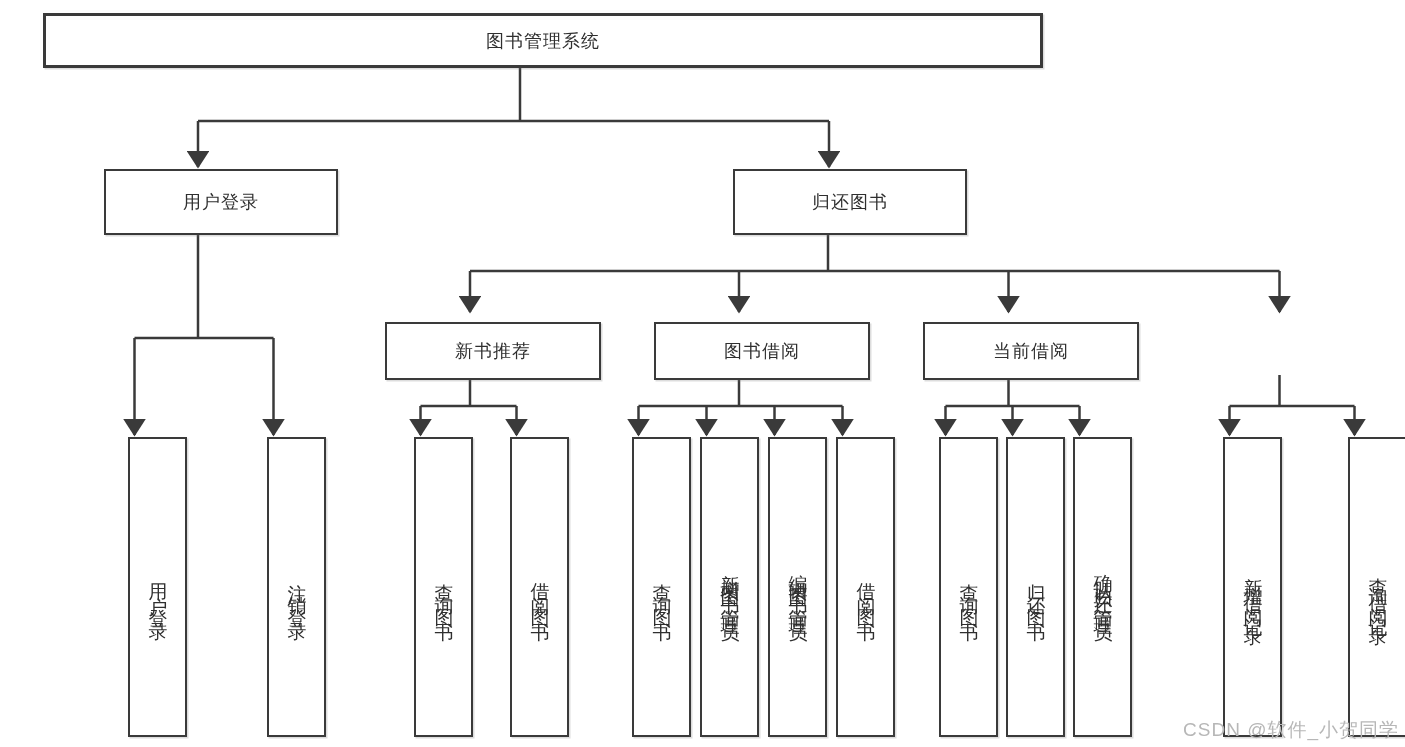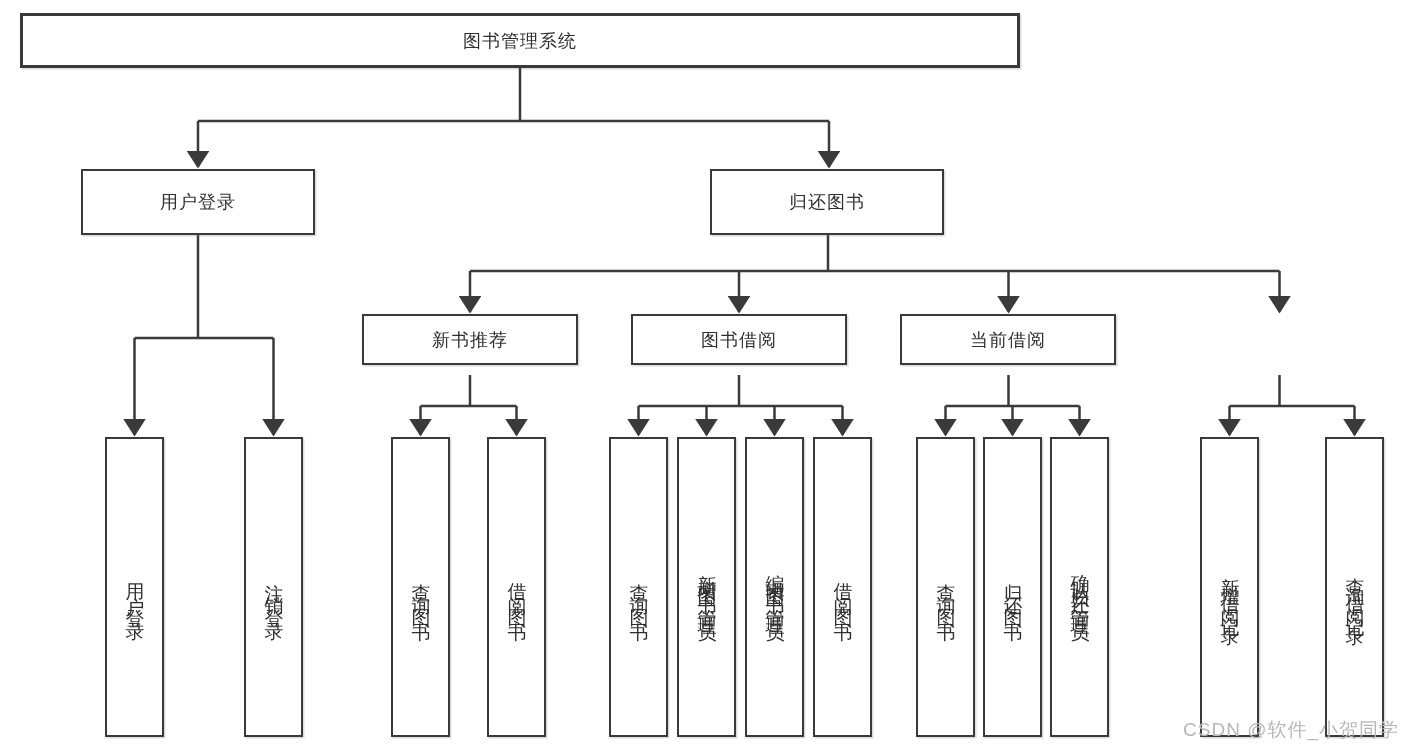--- a/index.html
+++ b/index.html
@@ -27,37 +27,38 @@
   .box {
     position: absolute;
     background: #ffffff;
     border: 2.5px solid #3a3a3a;
     box-sizing: border-box;
     display: flex;
     align-items: center;
     justify-content: center;
     color: #2f2f2f;
     box-shadow: 1.5px 1.5px 0 rgba(120,120,120,0.25);
+    margin-left: 23px;
   }
   .root {
     left: 20px; top: 13px;
     width: 1000px; height: 55px;
     border-width: 3px;
     font-size: 18px;
     letter-spacing: 1px;
   }
   .lvl2 {
     top: 169px;
     width: 234px; height: 66px;
     font-size: 18px;
     letter-spacing: 1px;
   }
   .lvl3 {
-    top: 314px;
-    width: 216px; height: 51px;
+    top: 322px;
+    width: 216px; height: 58px;
     font-size: 18px;
     letter-spacing: 1px;
   }
   .leaf {
     top: 437px;
     width: 59px; height: 300px;
     display: block;
     writing-mode: vertical-rl;
     text-orientation: mixed;
     text-align: center;

